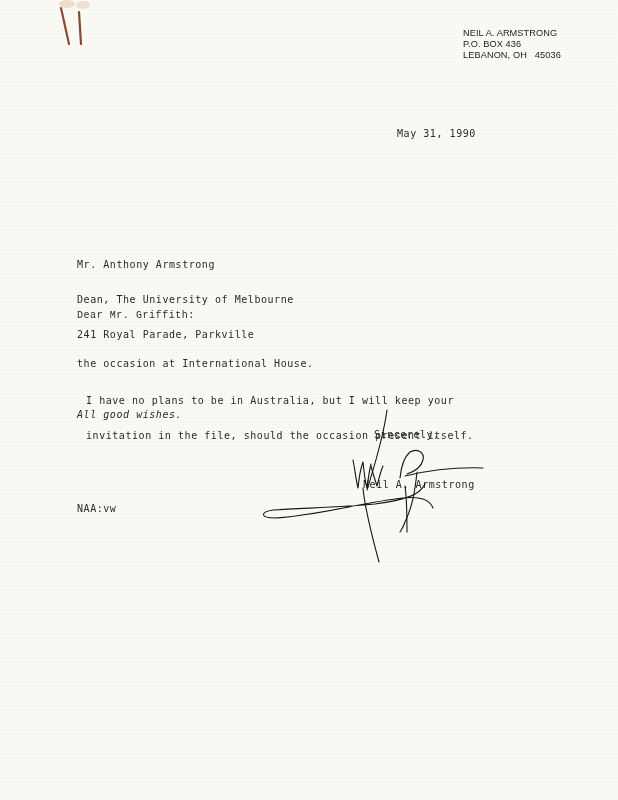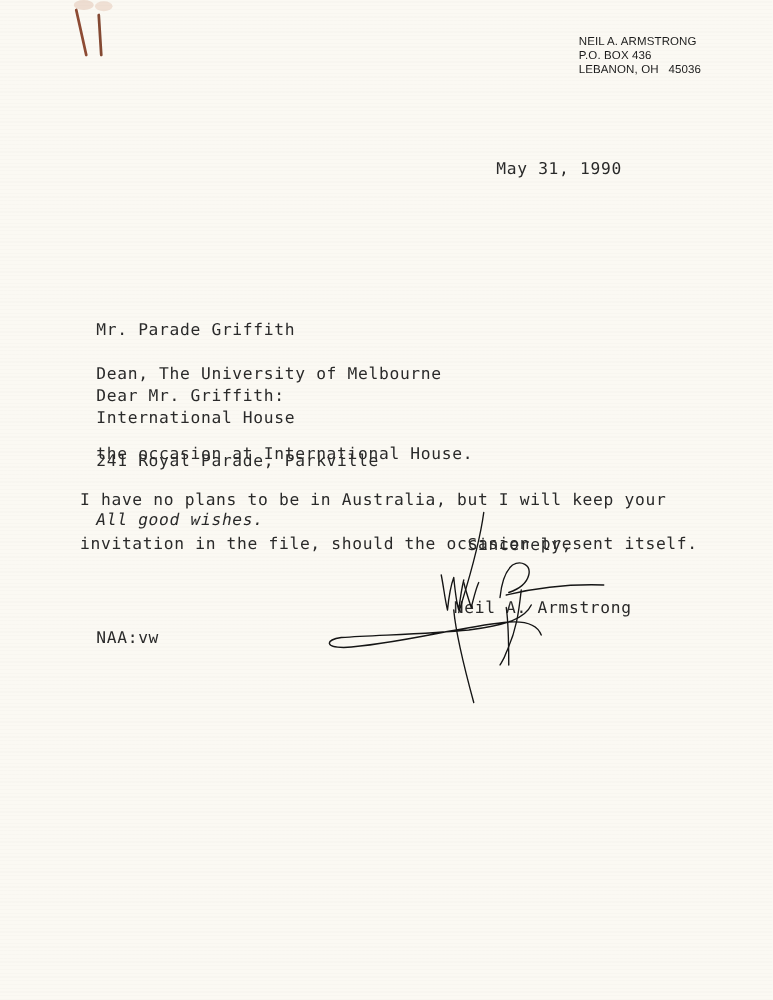--- a/index.html
+++ b/index.html
@@ -25,50 +25,51 @@
       top: 28px;
       font-family: "Liberation Sans", sans-serif;
       font-size: 9.2px;
       line-height: 11px;
       color: #1c1c1c;
       letter-spacing: 0.1px;
     }
     .letterhead div { white-space: pre; }
     .mono {
       font-family: "DejaVu Sans Mono", monospace;
-      font-size: 13px;
+      font-size: 10px;
       color: #2a2a2a;
       letter-spacing: 0.55px;
       white-space: pre;
     }
     .date {
       position: absolute;
       left: 397px;
       top: 128px;
     }
     .address {
       position: absolute;
       left: 77px;
       top: 236px;
       line-height: 11.6px;
     }
     .salutation {
       position: absolute;
       left: 77px;
       top: 310px;
+      font-family: Liberation Mono, monospace;
     }
     .para1 {
       position: absolute;
       left: 77px;
       top: 335px;
       line-height: 11.6px;
     }
     .para2 {
       position: absolute;
-      left: 64px;
+      left: 86px;
       top: 372px;
       line-height: 11.6px;
     }
     .closing-wishes {
       position: absolute;
       left: 77px;
       top: 409px;
       font-style: italic;
     }
     .sincerely {
@@ -116,23 +117,22 @@
 
   <div class="letterhead">
     <div>NEIL A. ARMSTRONG</div>
     <div>P.O. BOX 436</div>
     <div>LEBANON, OH   45036</div>
   </div>
 
   <div class="mono date">May 31, 1990</div>
 
   <div class="mono address">
-    <div>Mr. Parade Griffith</div>
+    <div>Mr. Anthony Armstrong</div>
     <div>Dean, The University of Melbourne</div>
-    <div>International House</div>
     <div>241 Royal Parade, Parkville</div>
   </div>
 
   <div class="mono salutation">Dear Mr. Griffith:</div>
 
   <div class="mono para1">
     <div>the occasion at International House.</div>
   </div>
 
   <div class="mono para2">

